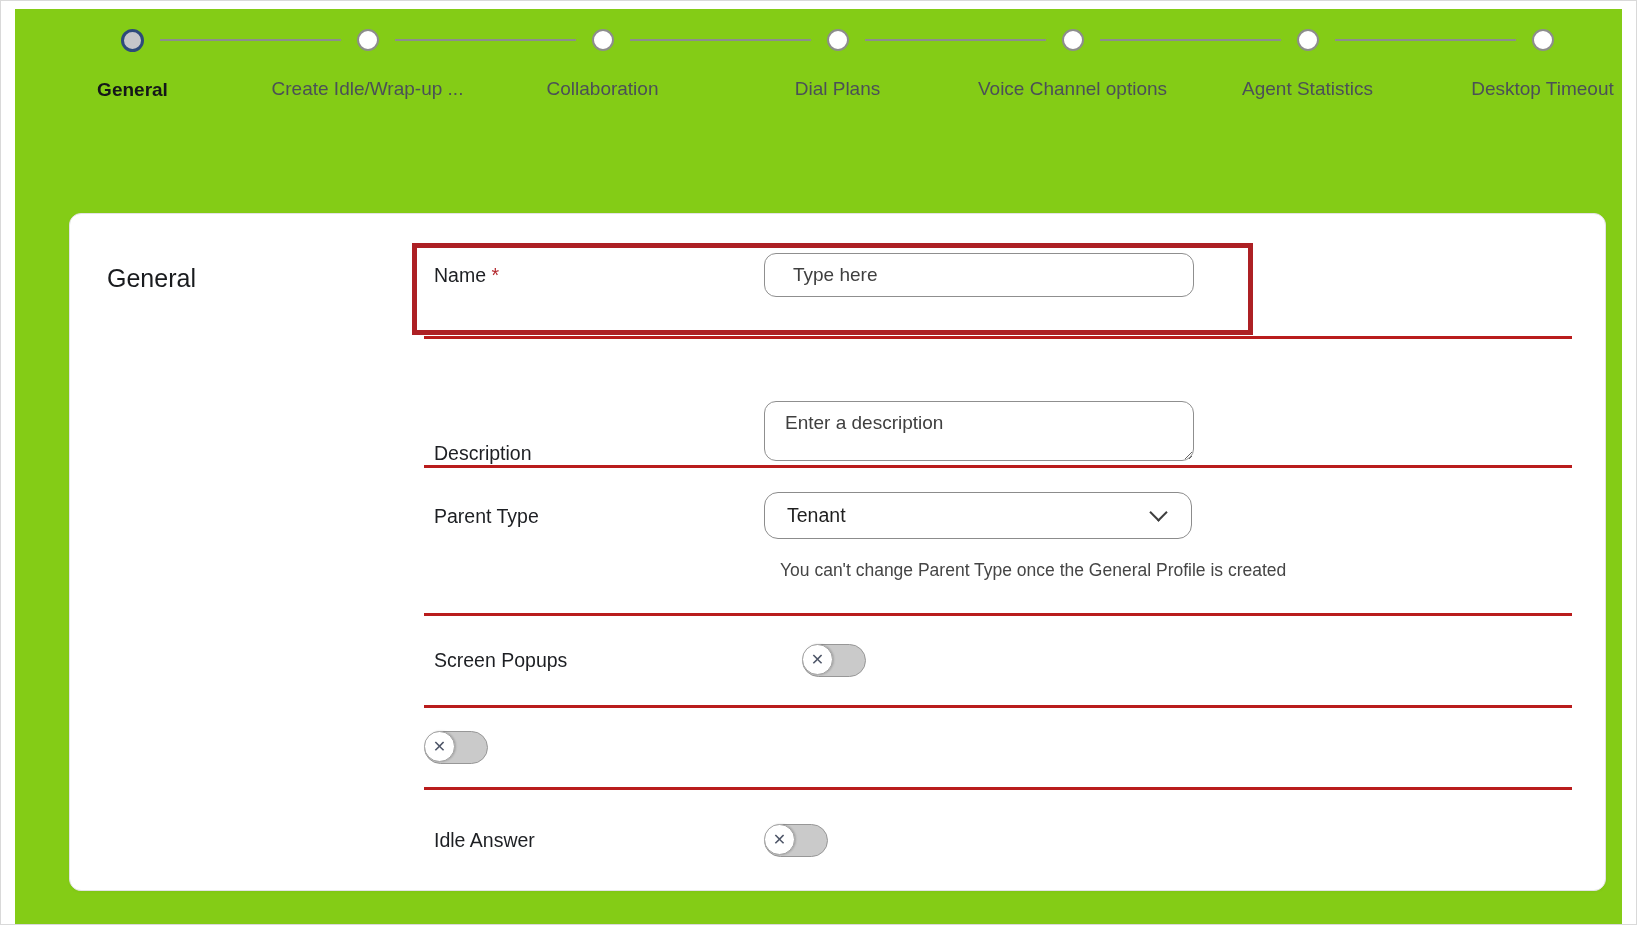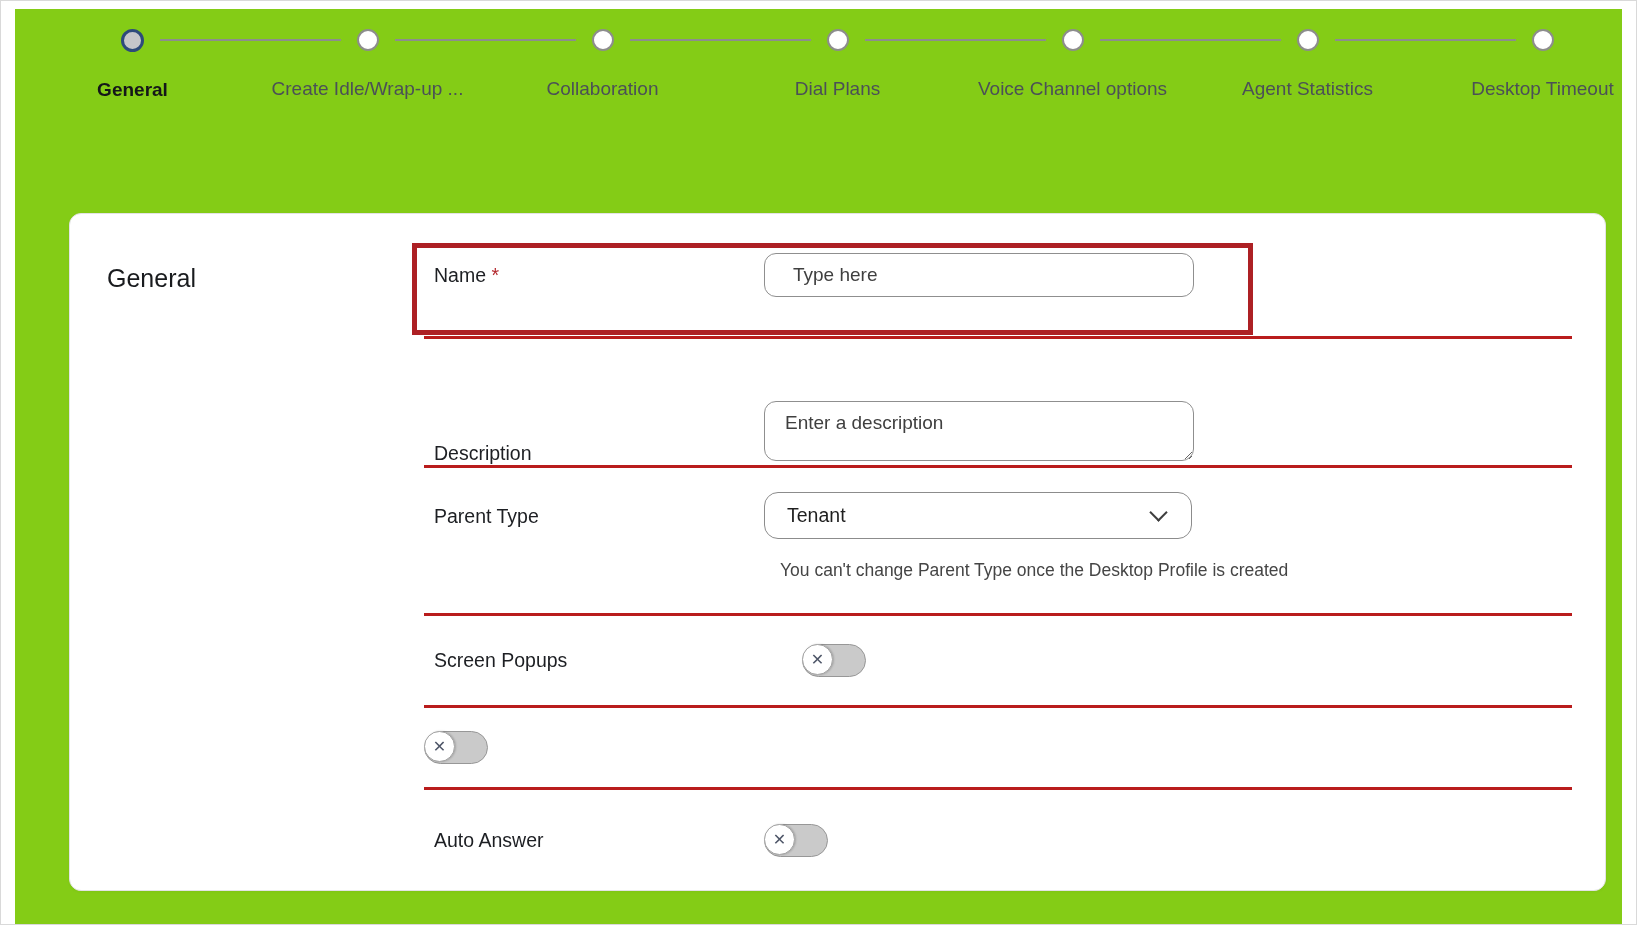--- a/index.html
+++ b/index.html
@@ -175,21 +175,21 @@
         </div>
       </div>
 
       <div class="row" style="height:148px; align-items:flex-start;">
         <div class="field-label" style="padding-top:37px;">Parent Type</div>
         <div class="field-control" style="padding-top:24px;">
           <div class="select">
             <span>Tenant</span>
             <span class="chevron"></span>
           </div>
-          <div class="helper">You can't change Parent Type once the Desktop Profile is created</div>
+          <div class="helper">You can't change Parent Type once the General Profile is created</div>
         </div>
       </div>
 
       <div class="row" style="height:92px;gap:38px;">
         <div class="field-label">Screen Popups</div>
         <div class="field-control">
           <div class="toggle">
             <div class="knob">
               <span class="toggle-x">✕</span>
             </div>
@@ -201,21 +201,21 @@
         <div class="field-control">
           <div class="toggle">
             <div class="knob">
               <span class="toggle-x">✕</span>
             </div>
           </div>
         </div>
       </div>
 
       <div class="row no-border" style="height:101px;">
-        <div class="field-label">Auto Answer</div>
+        <div class="field-label">Idle Answer</div>
         <div class="field-control">
           <div class="toggle">
             <div class="knob">
               <span class="toggle-x">✕</span>
             </div>
           </div>
         </div>
       </div>
 
     </div>

